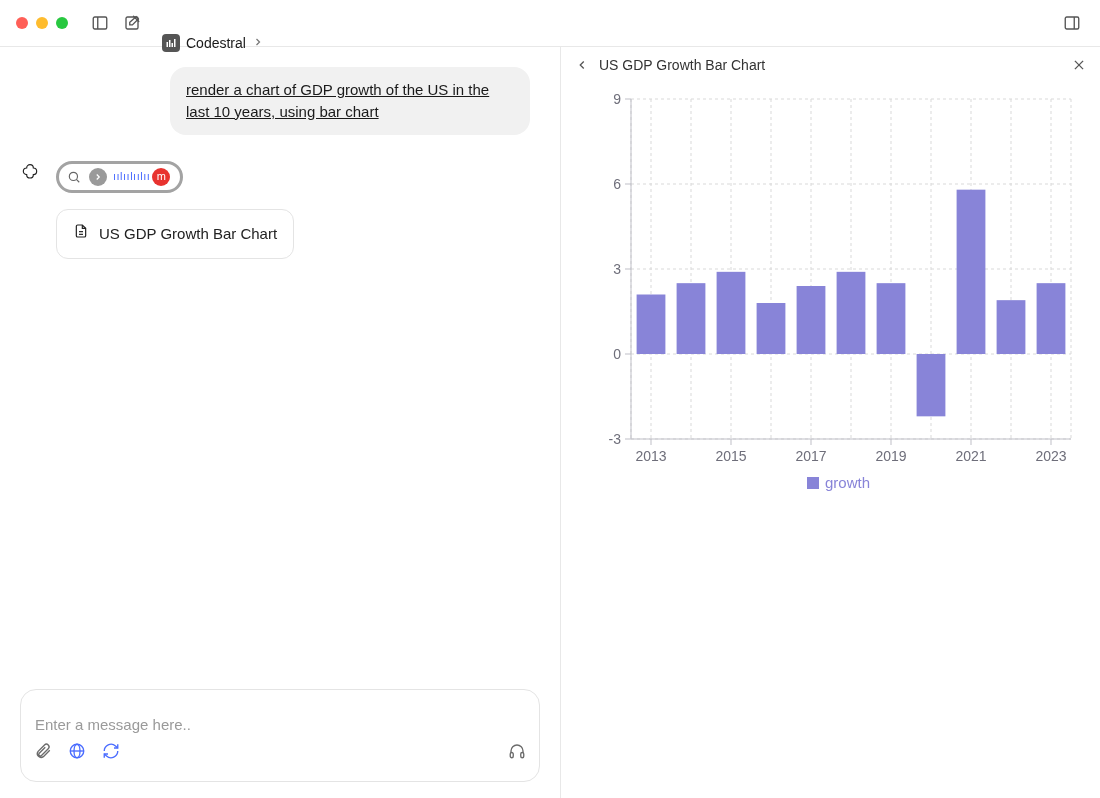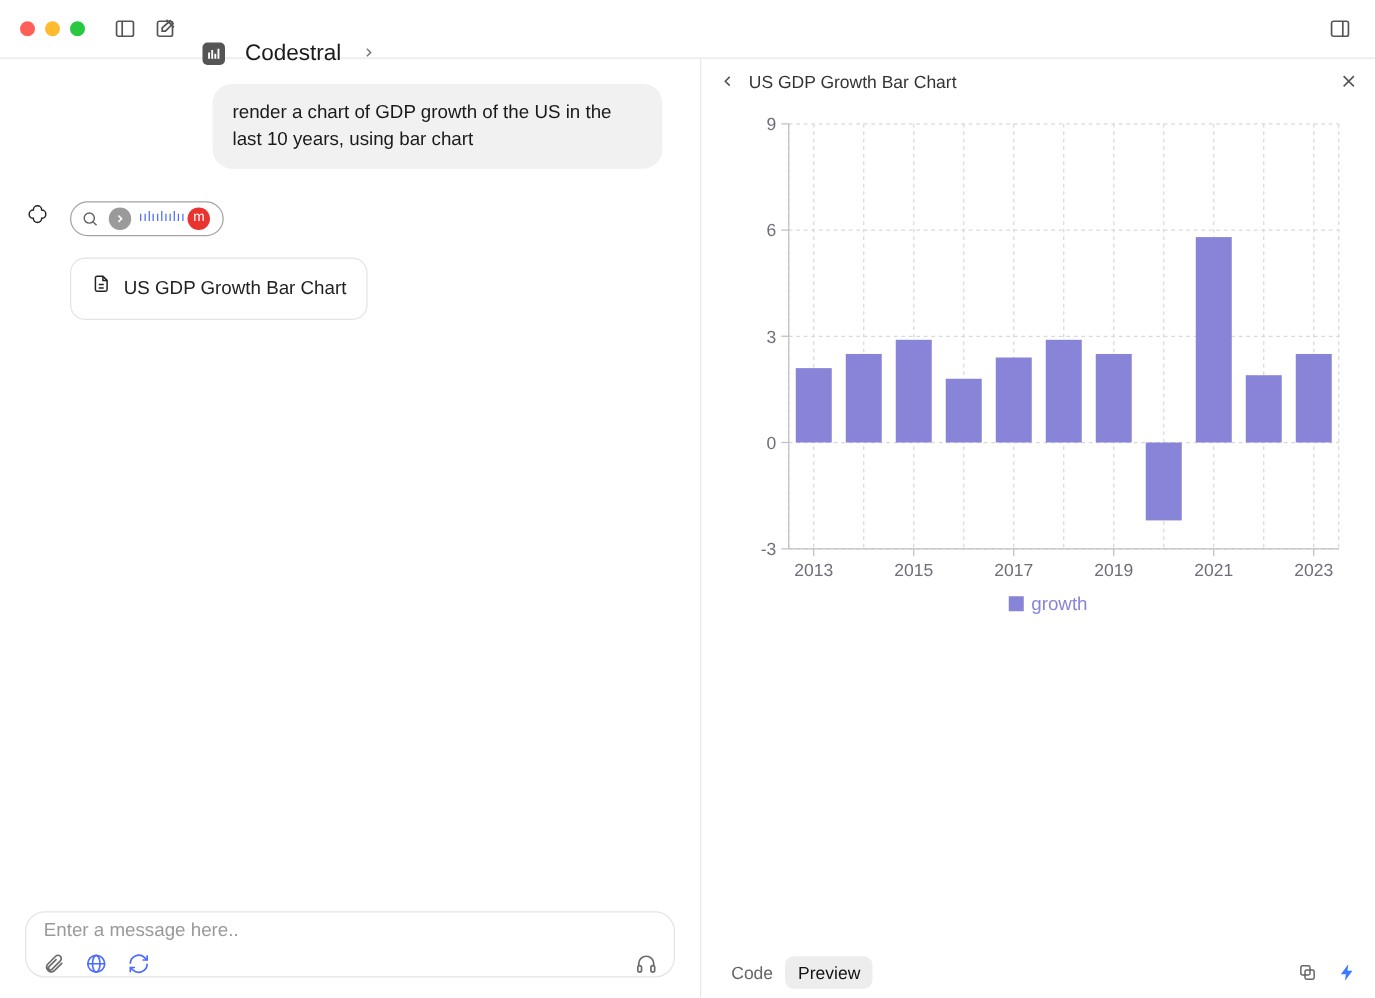--- a/index.html
+++ b/index.html
@@ -28,22 +28,22 @@
   .tl.red { background: #ff5f57; }
   .tl.yellow { background: #febc2e; }
   .tl.green { background: #28c840; }
   .tb-icon {
     width: 24px; height: 24px;
     display: inline-flex; align-items: center; justify-content: center;
     color: #555; border-radius: 5px;
   }
   .tb-icon.right { margin-left: auto; }
   .model-select {
-    display: inline-flex; align-items: center; gap: 16px;
-    color: #1a1a1a; font-size: 18px; padding: 2px 4px; border-radius: 5px;
+    display: inline-flex; align-items: center; gap: 6px;
+    color: #1a1a1a; font-size: 14px; padding: 2px 4px; border-radius: 5px;
     margin-left: 6px;
     margin-top: 39px;
   }
   .model-select .model-logo {
     width: 18px; height: 18px; border-radius: 4px; background: #555;
     display: inline-flex; align-items: center; justify-content: center;
   }
   .chev { color: #777; }
 
   
@@ -64,31 +64,32 @@
   .chat-scroll { flex: 1; overflow: auto; padding: 20px 20px 0 20px; }
   .user-msg-row { display: flex; justify-content: flex-end; margin-bottom: 26px; padding-right: 10px;}
   .user-msg {
     background: #f1f1f1;
     border-radius: 16px;
     padding: 12px 16px;
     max-width: 360px;
     font-size: 15px;
     line-height: 1.45;
     color: #1a1a1a;
+    text-decoration: underline;
   }
   .assistant-row { display: flex; gap: 14px; }
   .assistant-avatar {
     width: 22px; height: 22px; flex: 0 0 22px; margin-top: 2px;
     color: #222;
   }
   .assistant-content { flex: 1; font-size: 15.5px; line-height: 1.6; color: #1a1a1a; }
   .tool-chip-row { margin-bottom: 16px; }
   .tool-chip {
     display: inline-flex; align-items: center; gap: 6px;
-    border: 1px solid #a3a3a3; border-radius: 999px;
+    border: 3px solid #a3a3a3; border-radius: 999px;
     padding: 4px 10px 4px 6px; font-size: 13px; color: #444;
   }
   .tool-chip .searchic { width: 18px; height: 18px; display: inline-flex; align-items: center; justify-content: center; color: #666;}
   .tool-chip .arrowcirc {
     width: 18px; height: 18px; border-radius: 50%; background: #9a9a9a;
     display: inline-flex; align-items: center; justify-content: center; color: #fff;
   }
   .tool-chip .letters { font-size: 11px; color: #4a6cff; letter-spacing: 0.5px;}
   .tool-chip .mbadge {
     width: 18px; height: 18px; border-radius: 50%; background: #e8332f;
@@ -101,21 +102,21 @@
     border: 1px solid #e4e4e4; border-radius: 12px;
     padding: 12px 16px; font-size: 15px; color: #222;
     margin-bottom: 18px; cursor: pointer;
     box-shadow: 0 0 0 rgba(0,0,0,0);
   }
 
   
   .composer-wrap { padding: 10px 20px 16px 20px; }
   .composer {
     border: 1px solid #e4e4e4; border-radius: 16px;
-    padding: 0 12px;
+    padding: 20px 12px;
     display: flex; flex-direction: column; gap: 2px;
   }
   .composer input {
     border: none; outline: none; font-size: 15px; padding: 6px 2px;
     color: #1a1a1a; width: 100%; background: transparent;
   }
   .composer input::placeholder { color: #9a9a9a; }
   .composer-row { display: flex; align-items: center; gap: 14px; color: #4a6cff; }
   .composer-row .ic { width: 20px; height: 20px; display: inline-flex; align-items: center; justify-content: center; }
   .composer-row .ic.gray { color: #6b6b6b; }
@@ -347,32 +348,14 @@
             <text class="axis-text" x="470" y="372" text-anchor="middle">2023</text>
             <line x1="44" y1="350" x2="50" y2="350" stroke="#bfbfc7"></line>
             <line x1="44" y1="265" x2="50" y2="265" stroke="#bfbfc7"></line>
             <line x1="44" y1="180" x2="50" y2="180" stroke="#bfbfc7"></line>
             <line x1="44" y1="95" x2="50" y2="95" stroke="#bfbfc7"></line>
             <line x1="44" y1="10" x2="50" y2="10" stroke="#bfbfc7"></line>
             <rect x="226" y="388" width="12" height="12" fill="#8884d8"></rect>
             <text class="legend-text" x="244" y="399">growth</text>
           </svg></div>
     </div>
-    <div class="viewer-footer">
-      <div class="seg">
-        <div class="opt">Code</div>
-        <div class="opt active">Preview</div>
-      </div>
-      <span class="spacer"></span>
-      <span class="fic">
-        <svg width="16" height="16" viewBox="0 0 24 24" fill="none" stroke="currentColor" stroke-width="1.8">
-            <rect x="9" y="9" width="11" height="11" rx="2"></rect>
-            <rect x="4" y="4" width="11" height="11" rx="2"></rect>
-          </svg>
-      </span>
-      <span class="fic blue">
-        <svg width="16" height="16" viewBox="0 0 24 24" fill="currentColor">
-            <path d="M13 2L4 14h6l-1 8 9-12h-6z"></path>
-          </svg>
-      </span>
-    </div>
   </div>
 </div>
 
 </body></html>

